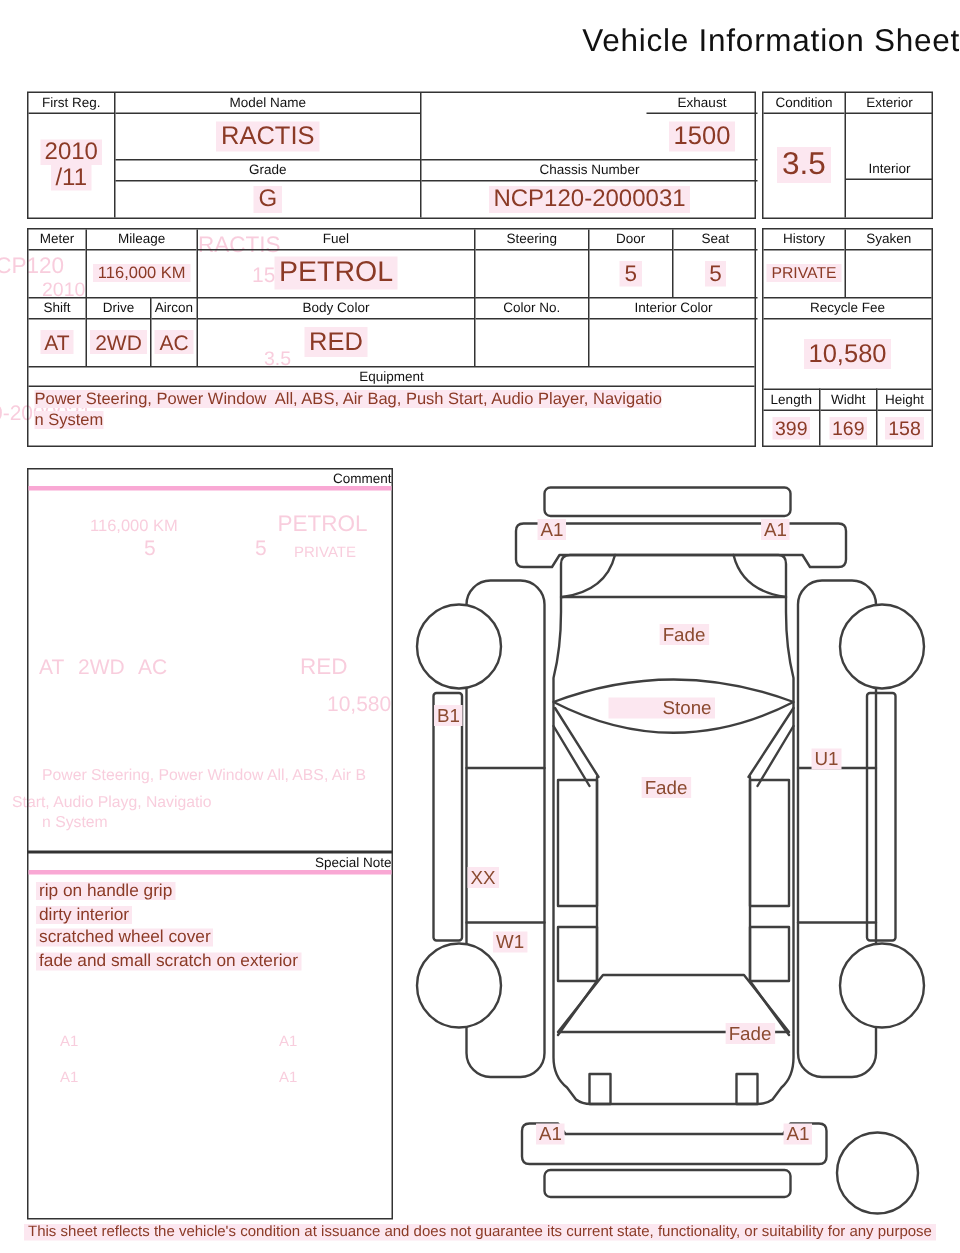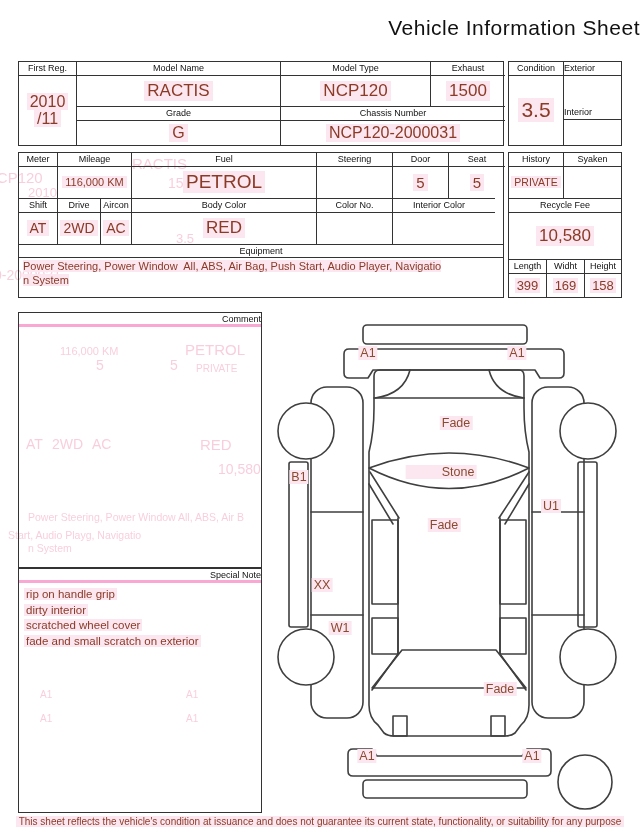--- a/index.html
+++ b/index.html
@@ -6,21 +6,21 @@
   .sheet{position:relative;width:640px;height:835px;background:#fff;overflow:hidden;
          font-family:"Liberation Sans",sans-serif;color:#111}
   .title{position:absolute;left:0;top:16px;width:100%;text-align:right;
          font-size:21px;letter-spacing:.5px;color:#111;z-index:2}
   .box{position:absolute;border:1px solid #333;box-sizing:border-box;z-index:2;background:transparent}
   .cell{position:absolute;box-sizing:border-box}
   .br{border-right:1px solid #333}
   .bt{border-top:1px solid #333}
   .lbl{height:13px;line-height:13px;font-size:9px;text-align:center;
        border-bottom:1px solid #333;color:#111;overflow:hidden;white-space:nowrap}
-  .lblonly{border-bottom:1px solid #333;height:13px;line-height:13px;font-size:9px;}
+  .lblonly{border-bottom:1px solid #333;height:13px;line-height:13px;font-size:9px;text-align:center}
   .val{position:absolute;left:0;right:0;top:13px;bottom:0;display:flex;
        align-items:center;justify-content:center;color:#8b3a26}
   .hl{background:#fce7f0;padding:0 3px;white-space:nowrap}
   .hdr{position:absolute;height:14px;line-height:13px;font-size:9px;text-align:center;
        border-top:1px solid #333;border-bottom:1px solid #333;box-sizing:border-box}
   .hdr2{height:14px;line-height:13px;font-size:9px;text-align:right;
         border-bottom:3px solid #f9a8d4;box-sizing:border-box}
   .eq-text{position:absolute;left:0;top:105px;right:0;bottom:0;padding:1px 4px;
            font-size:11px;line-height:14px;color:#8b3a26;white-space:pre-wrap}
   .eq-text span{background:#fce7f0}
@@ -74,26 +74,20 @@
         <span class="hl">2010</span>
         <span class="hl">/11</span>
       </div>
     </div>
     <div class="cell br" style="left:58px;top:0;width:204px;height:44px">
       <div class="lbl">Model Name</div>
       <div class="val" style="font-size:17px">
           <span class="hl">RACTIS</span>
         </div>
     </div>
-    <div class="cell br" style="left:262px;top:0;width:150px;height:44px">
-      <div class="lbl">Model Type</div>
-      <div class="val" style="font-size:17px">
-          <span class="hl">NCP120</span>
-        </div>
-    </div>
     <div class="cell" style="left:412px;top:0;width:74px;height:44px">
       <div class="lbl">Exhaust</div>
       <div class="val" style="font-size:17px">
           <span class="hl">1500</span>
         </div>
     </div>
     <div class="cell br bt" style="left:58px;top:44px;width:204px;height:39px">
       <div class="lbl">Grade</div>
       <div class="val" style="font-size:16px">
           <span class="hl">G</span>
@@ -179,21 +173,21 @@
     <div class="cell br bt" style="left:113px;top:45px;width:185px;height:46px">
       <div class="lbl">Body Color</div>
       <div class="val" style="font-size:17px">
           <span class="hl">RED</span>
         </div>
     </div>
     <div class="cell br bt" style="left:298px;top:45px;width:76px;height:46px">
       <div class="lbl">Color No.</div>
       <div class="val"></div>
     </div>
-    <div class="cell bt" style="left:364px;top:45px;width:112px;height:46px">
+    <div class="cell bt" style="left:374px;top:45px;width:112px;height:46px">
       <div class="lbl">Interior Color</div>
       <div class="val"></div>
     </div>
 
     <div class="hdr" style="left:0;top:91px;width:484px">Equipment</div>
     <div class="eq-text"><span>Power Steering, Power Window  All, ABS, Air Bag, Push Start, Audio Player, Navigatio
 n System</span></div>
   </div>
 
   <div class="box" style="left:508px;top:152px;width:114px;height:146px">

